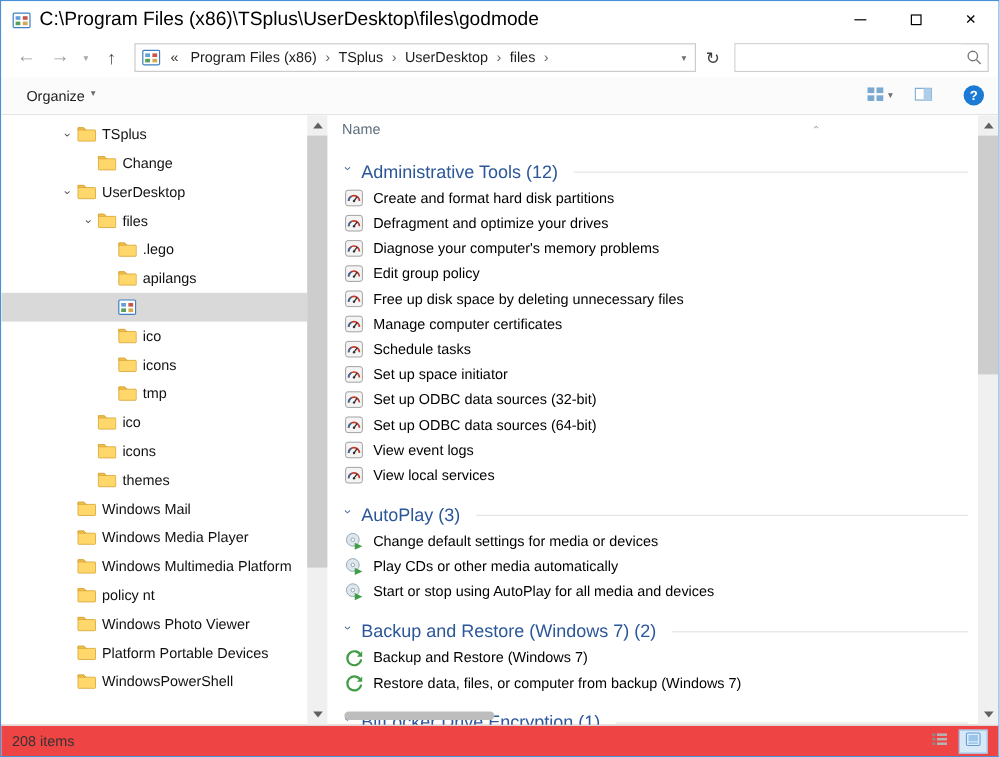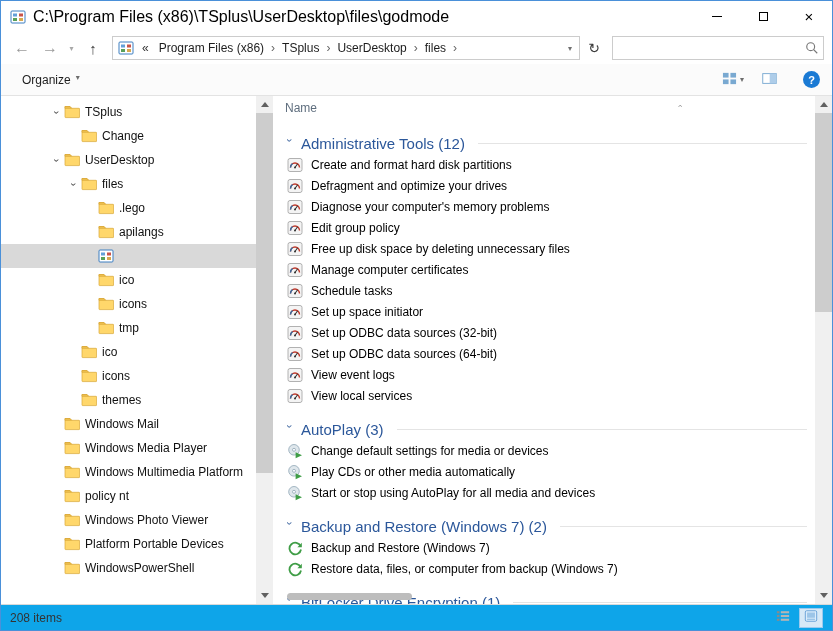--- a/index.html
+++ b/index.html
@@ -70,21 +70,21 @@
 
   
   .scrollbar-v{position:absolute;right:0;top:0;bottom:0;width:17px;background:#f0f0f0;display:flex;flex-direction:column}
   .sb-arrow{height:17px;flex:0 0 auto;display:flex;align-items:center;justify-content:center}
   .tri-up{width:0;height:0;border-left:4px solid transparent;border-right:4px solid transparent;border-bottom:5px solid #606060}
   .tri-down{width:0;height:0;border-left:4px solid transparent;border-right:4px solid transparent;border-top:5px solid #606060}
   .sb-track{flex:1;position:relative}
   .sb-thumb{position:absolute;left:0;right:0;background:#cdcdcd}
 
   
-  .statusbar{height:26px;flex:0 0 auto;border-top:1px solid #d9d9d9;display:flex;align-items:center;padding:0 9px;background:#0ea5e9}
+  .statusbar{height:26px;flex:0 0 auto;border-top:1px solid #d9d9d9;display:flex;align-items:center;padding:0 9px;background:#ef4444}
   .status-text{color:#333}
   .status-views{margin-left:auto;display:flex;gap:4px}
   .view-btn{width:24px;height:20px;display:flex;align-items:center;justify-content:center;border:1px solid transparent}
   .view-btn.active{background:#d7e9f7;border:1px solid #9ccaee}
 </style>
 </head>
 <body>
 
 <div class="window">
 

